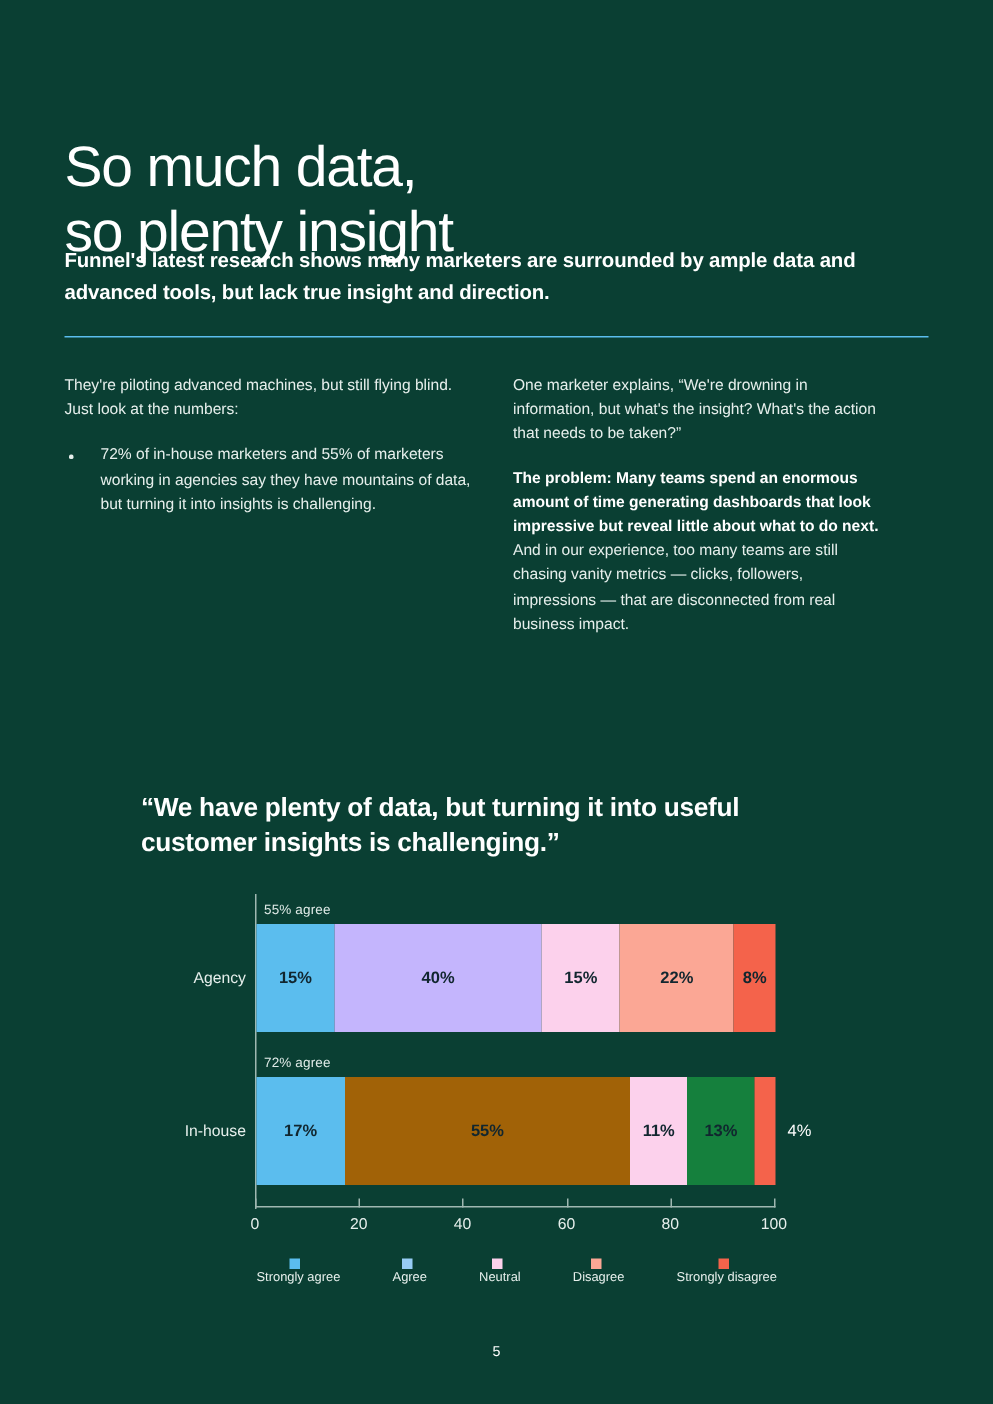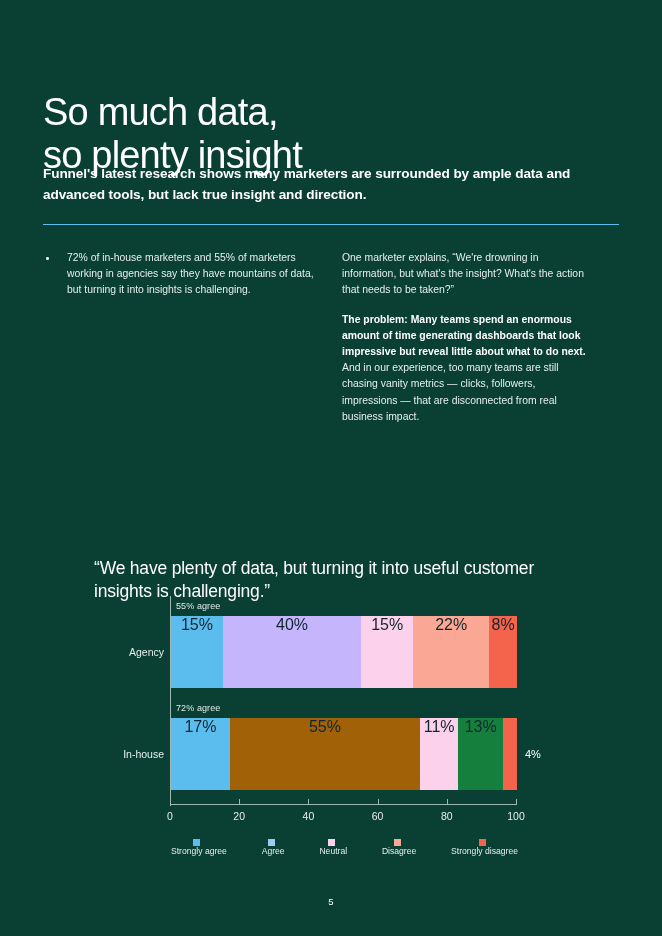--- a/index.html
+++ b/index.html
@@ -89,25 +89,25 @@
     height: 2.5px;
     background: #e6efec;
     border-radius: 50%;
   }
   .strong { font-weight: bold; color: #ffffff; }
 
   
   .chart-title {
     position: absolute;
     left: 94px;
-    top: 557px;
+    top: 527px;
     width: 450px;
     font-size: 17.5px;
     line-height: 23px;
-    font-weight: 400;
+    font-weight: 700;
     color: #ffffff;
     letter-spacing: -0.2px;
   }
 
   .chart {
     position: absolute;
     left: 0;
     top: 596px;
     width: 662px;
     height: 270px;
@@ -148,23 +148,24 @@
     left: 171px;
     height: 72px;
     display: flex;
   }
   .bar-agency  { top: 20px; }
   .bar-inhouse { top: 122px; }
 
   .seg {
     height: 72px;
     display: flex;
+    align-items: center;
     justify-content: center;
-    font-size: 16px;
-    font-weight: normal;
+    font-size: 11px;
+    font-weight: bold;
     color: #11262f;
     box-sizing: border-box;
   }
 
   .outside-label {
     position: absolute;
     font-size: 11px;
     font-weight: normal;
     color: #ffffff;
   }
@@ -237,20 +238,21 @@
   <h1 class="headline">
     <span class="l1">So much data,</span>
     <span class="l2">so plenty insight</span>
   </h1>
 
   <div class="subhead">Funnel's latest research shows many marketers are surrounded by ample data and advanced tools, but lack true insight and direction.</div>
 
   <div class="divider"></div>
 
   <div class="col col-left">
+    <p>They're piloting advanced machines, but still flying blind. Just look at the numbers:</p>
     <ul class="bullets">
       <li>72% of in-house marketers and 55% of marketers working in agencies say they have mountains of data, but turning it into insights is challenging.</li>
     </ul>
   </div>
 
   <div class="col col-right">
     <p>One marketer explains, “We're drowning in information, but what's the insight? What's the action that needs to be taken?”</p>
     <p><span class="strong">The problem: Many teams spend an enormous amount of time generating dashboards that look impressive but reveal little about what to do next.</span><span> And in our experience, too many teams are still chasing vanity metrics — clicks, followers, impressions — that are disconnected from real business impact.</span></p>
   </div>
 

